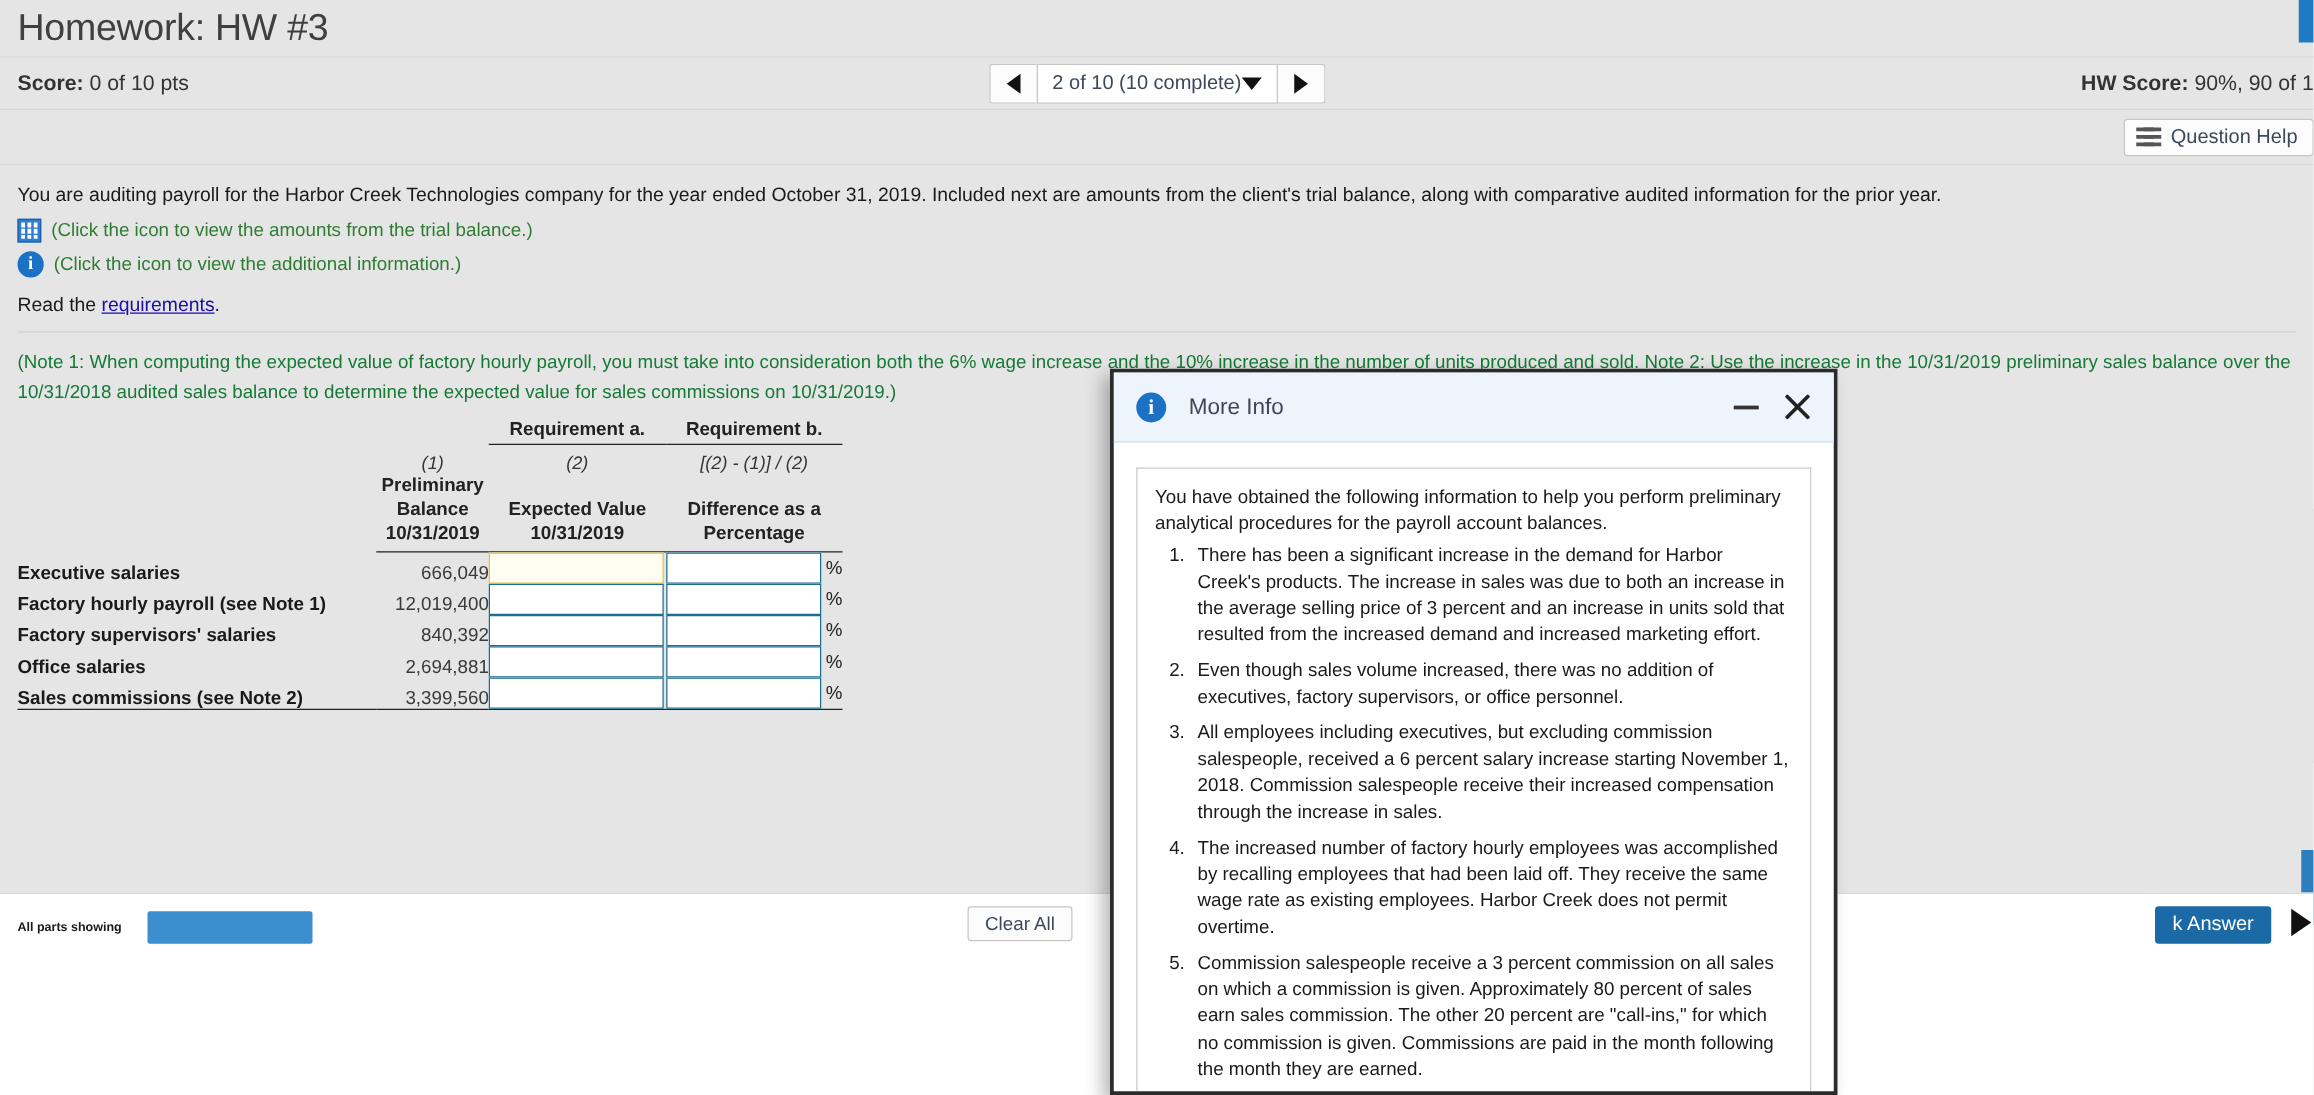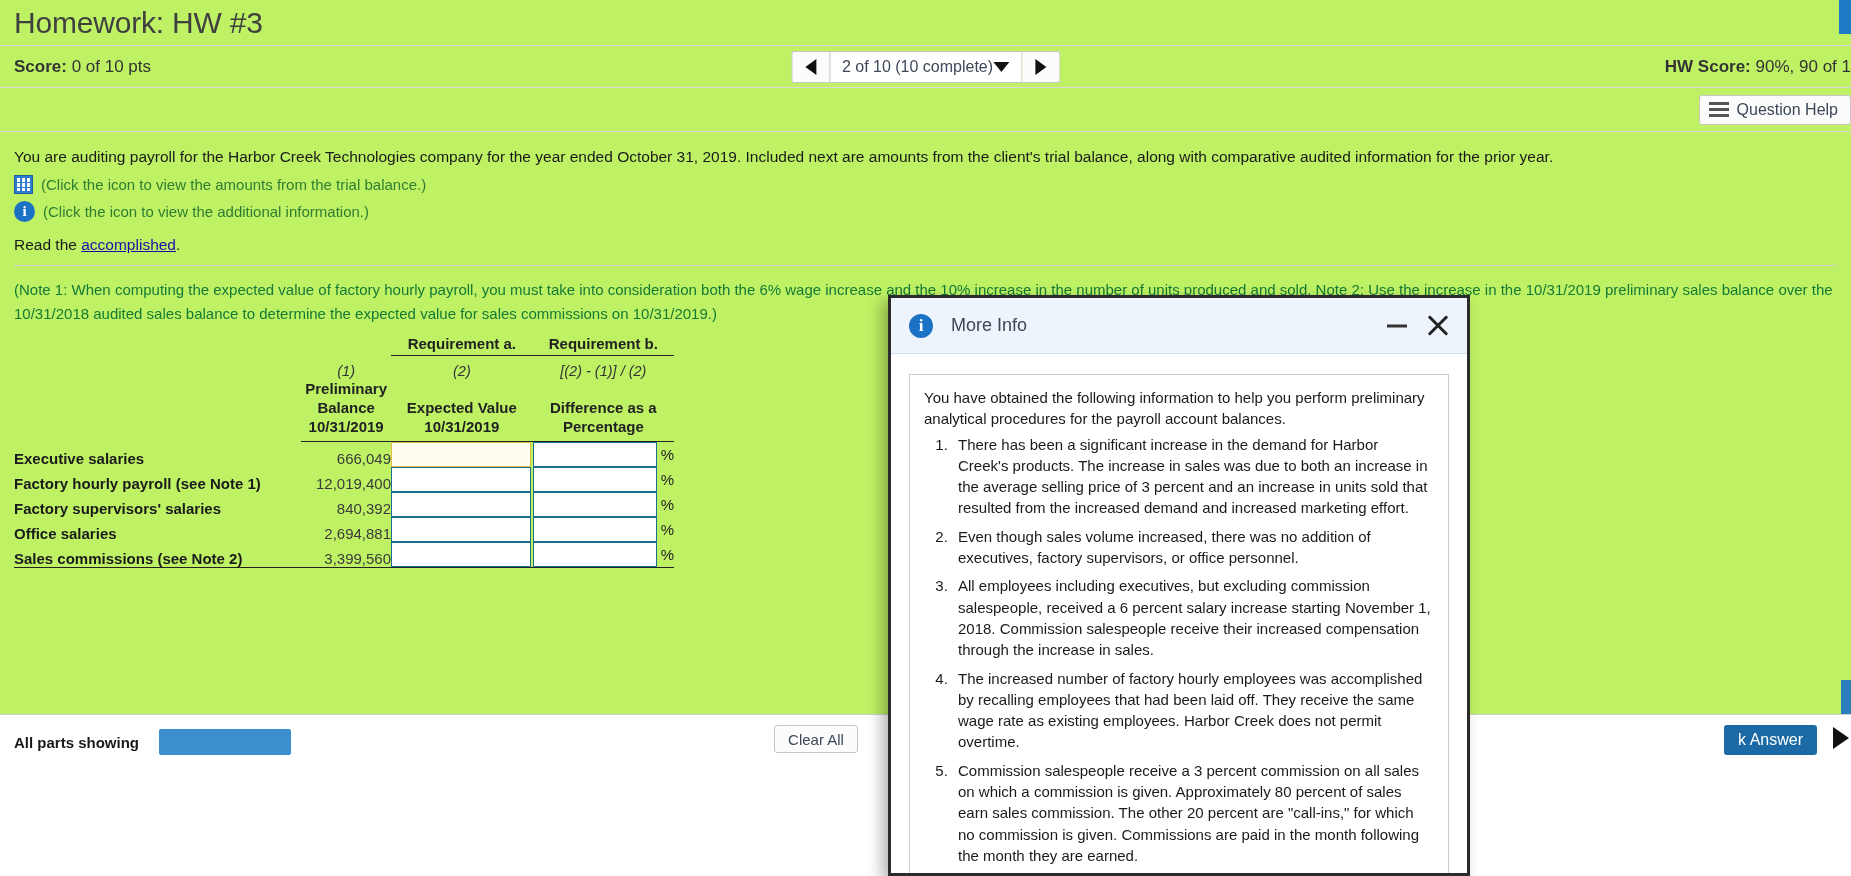--- a/index.html
+++ b/index.html
@@ -4,21 +4,21 @@
 <style>
   * { box-sizing: border-box; }
   html, body {
     margin: 0; padding: 0;
     width: 1851px; height: 876px;
     overflow: hidden;
     background: #ffffff;
     font-family: "Liberation Sans", sans-serif;
     color: #222;
   }
-  #root { position: relative; width: 1851px; height: 876px; overflow: hidden; background:#bef264; }
+  #root { position: relative; width: 1851px; height: 876px; overflow: hidden; background:#e5e5e5; }
 
   
   .titlebar {
     height: 46px;
     display: flex; align-items: center;
     padding: 0 14px;
     border-bottom: 1px solid #d9d9d9;
   }
   .titlebar .title {
     font-size: 30px; font-weight: 400; color: #404040; line-height: 1;
@@ -157,21 +157,21 @@
   
   .enterline {
     position: absolute; left: 14px; top: 686px;
     font-size: 15.5px; color: #1a1a1a;
   }
   .bottombar {
     position: absolute; left: 0; right: 0; top: 714px;
     border-top: 1px solid #cfcfcf; height: 162px; background: #fff;
   }
   .bottominner { position: relative; height: 100%; padding: 14px 0 0 14px; }
-  .allparts { font-size: 15px; font-weight: 700; color: #1a1a1a; display:inline-block; vertical-align: middle;}
+  .allparts { font-size: 10px; font-weight: 700; color: #1a1a1a; display:inline-block; vertical-align: middle;}
   .bluebtn {
     display:inline-block; vertical-align: middle; margin-left: 16px;
     width: 132px; height: 26px; background: #3b8fce; border-radius: 2px;
   }
   .clearall {
     position: absolute; left: 774px; top: 10px;
     width: 84px; height: 28px; border: 1px solid #c6c6c6; background: #fcfcfc;
     border-radius: 3px; font-size: 15px; color: #3c4858;
     display: flex; align-items: center; justify-content: center; cursor: pointer;
   }
@@ -304,21 +304,21 @@
       </span>
       <span class="lbl">(Click the icon to view the amounts from the trial balance.)</span>
     </div>
 
     <div class="iconline">
       <span class="info-icon">i</span>
       <span class="lbl">(Click the icon to view the additional information.)</span>
     </div>
 
     <div class="readline">
-      <span>Read the </span><a>accomplished</a><span>.</span>
+      <span>Read the </span><a>requirements</a><span>.</span>
     </div>
 
     <div class="hr"></div>
 
     <div class="note">(Note 1: When computing the expected value of factory hourly payroll, you must take into consideration both the 6% wage increase and the 10% increase in the number of units produced and sold. Note 2: Use the increase in the 10/31/2019 preliminary sales balance over the 10/31/2018 audited sales balance to determine the expected value for sales commissions on 10/31/2019.)</div>
 
     <div class="tablewrap">
       <table class="data">
         <tbody>
             <tr class="req-row">

